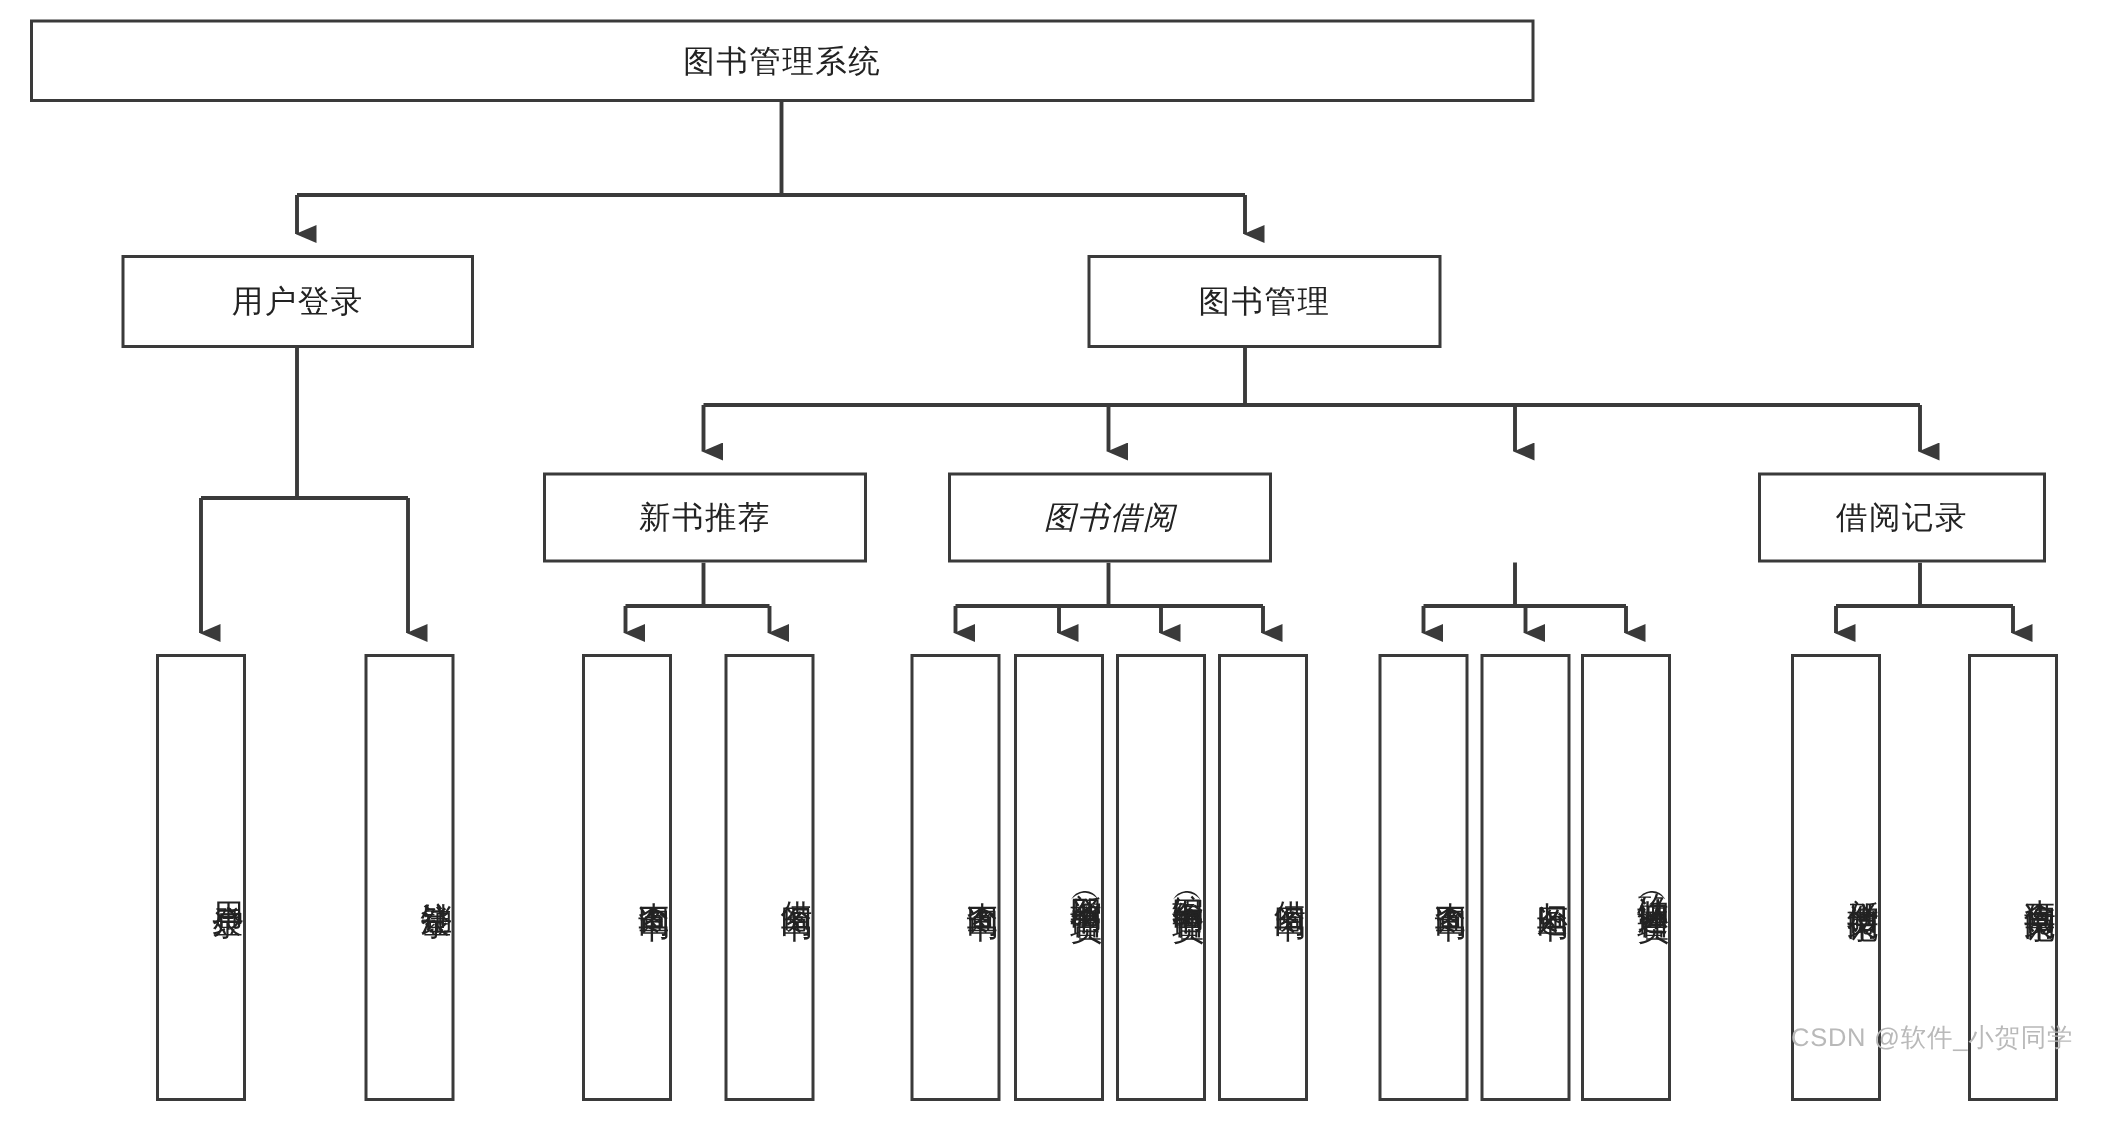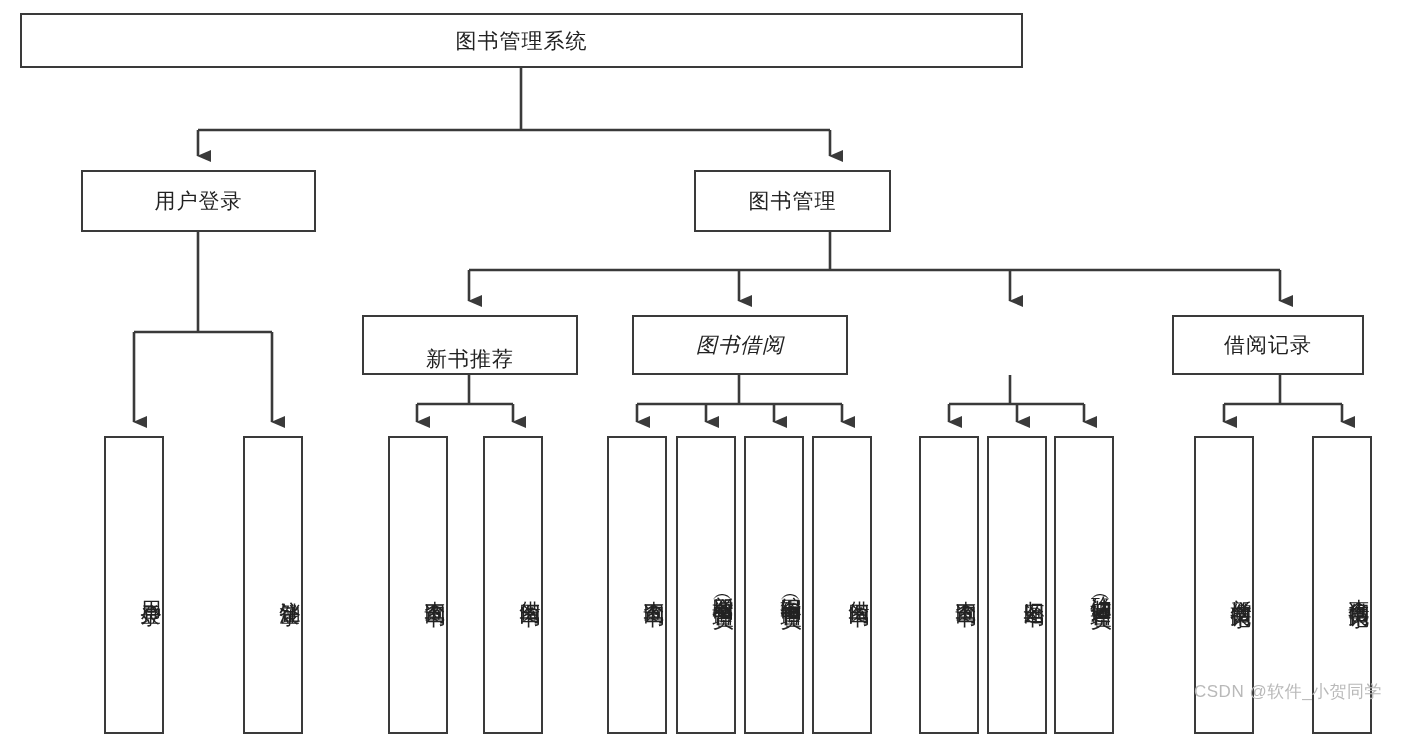--- a/index.html
+++ b/index.html
@@ -118,25 +118,25 @@
     </g>
   </svg>
 
   <div class="node node-root" style="left:20px; top:13px; width:1003px; height:55px;">
     <span>图书管理系统</span>
   </div>
 
   <div class="node node-h" style="left:81px; top:170px; width:235px; height:62px;">
     <span>用户登录</span>
   </div>
-  <div class="node node-h" style="left:694px; top:170px; width:197px; height:62px;">
+  <div class="node node-h" style="left:725px; top:170px; width:236px; height:62px;">
     <span>图书管理</span>
   </div>
 
-  <div class="node node-h" style="left:362px; top:315px; width:216px; height:60px;align-items:flex-end;">
+  <div class="node node-h" style="left:362px; top:315px; width:216px; height:60px;">
     <span>新书推荐</span>
   </div>
   <div class="node node-h" style="left:632px; top:315px; width:216px; height:60px;font-style:italic;">
     <span>图书借阅</span>
   </div>
   <div class="node node-h" style="left:1172px; top:315px; width:192px; height:60px;">
     <span>借阅记录</span>
   </div>
 
   <div class="node node-v" style="left:104px; top:436px; width:60px; height:298px;">

